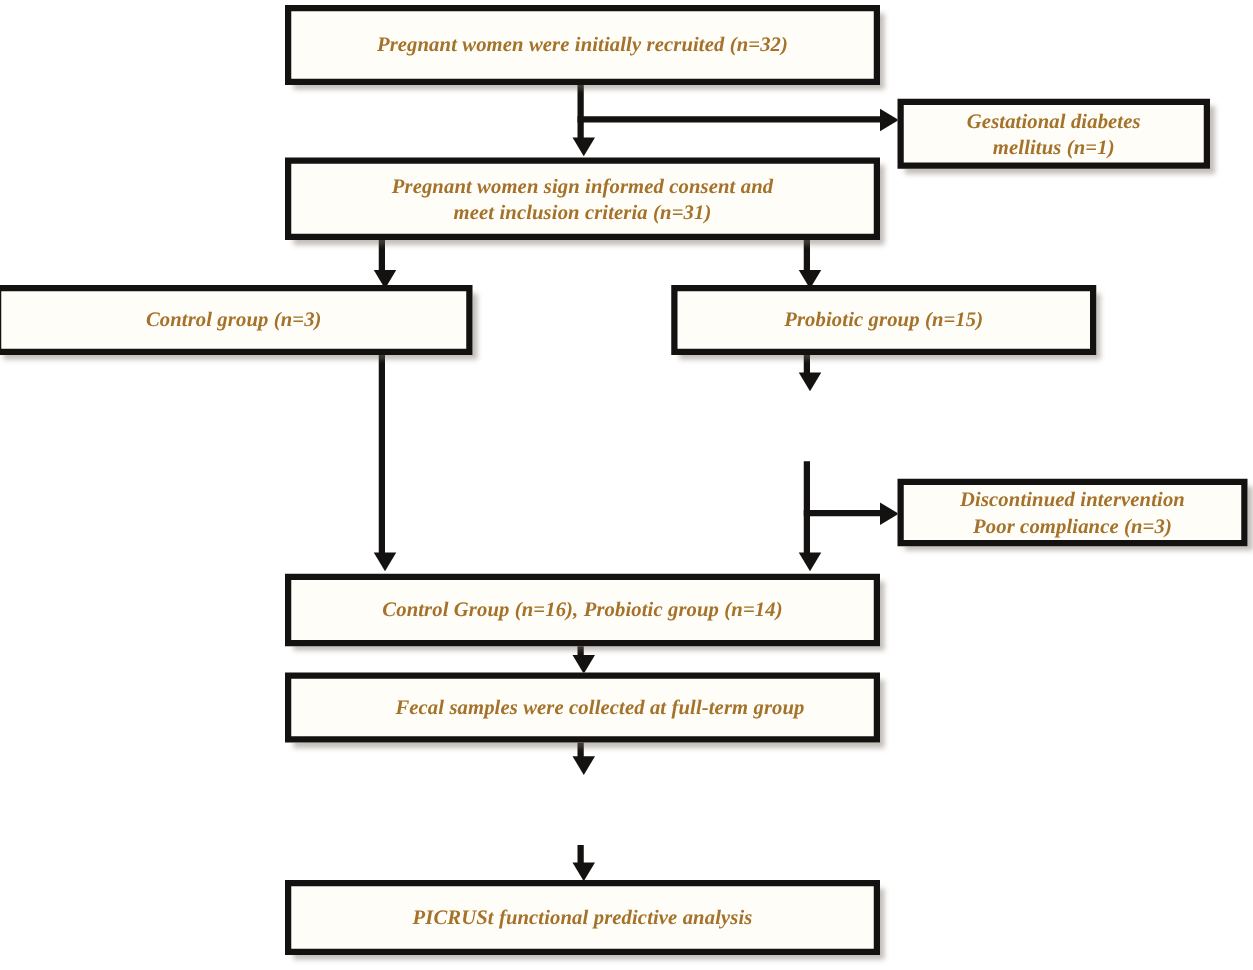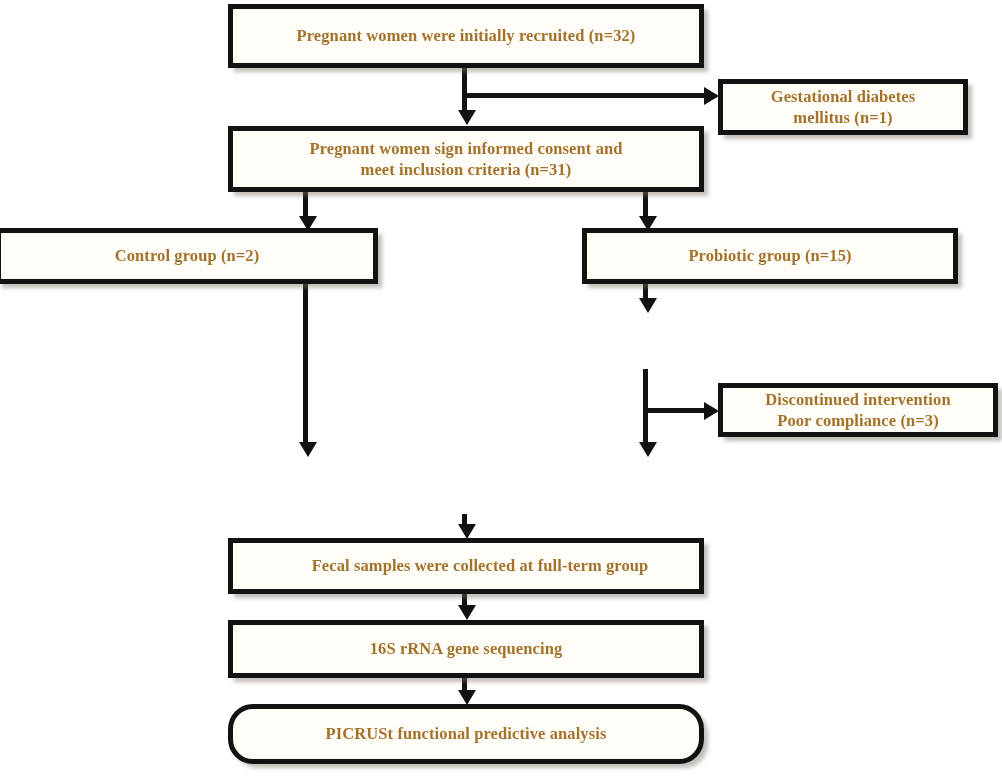--- a/index.html
+++ b/index.html
@@ -16,20 +16,21 @@
     position:absolute;
     box-sizing:border-box;
     background:#fffdf7;
     border:5px solid #141210;
     display:flex;
     align-items:center;
     justify-content:center;
     text-align:center;
     box-shadow:5px 5px 4px -1px rgba(120,110,100,0.45);
     z-index:3;
+    font-style:italic;
   }
   .node .lbl{
     color:#a4722a;
     font-weight:bold;
     font-size:16.5px;
     line-height:1.30;
     letter-spacing:0.1px;
     padding:0 8px;
     white-space:pre-line;
   }
@@ -98,39 +99,39 @@
     <span class="lbl">Gestational diabetes
 mellitus (n=1)</span>
   </div>
 
   <div class="node" style="left:228px;top:126px;width:476px;height:66px;text-align:center;">
     <span class="lbl">Pregnant women sign informed consent and
 meet inclusion criteria (n=31)</span>
   </div>
 
   <div class="node" style="left:-4px;top:228px;width:382px;height:56px;">
-    <span class="lbl">Control group (n=2)</span>
+    <span class="lbl">Control group (n=3)</span>
   </div>
 
-  <div class="node" style="left:582px;top:228px;width:376px;height:56px;">
+  <div class="node" style="left:537px;top:228px;width:340px;height:56px;">
     <span class="lbl">Probiotic group (n=15)</span>
   </div>
 
 
   <div class="node" style="left:718px;top:383px;width:280px;height:54px;">
     <span class="lbl">Discontinued intervention
 Poor compliance (n=3)</span>
   </div>
 
+  <div class="node" style="left:228px;top:459px;width:476px;height:58px;">
+    <span class="lbl">Control Group (n=16), Probiotic group (n=14)</span>
+  </div>
 
   <div class="node" style="left:228px;top:538px;width:476px;height:56px;padding-left:28px;">
     <span class="lbl">Fecal samples were collected at full-term group</span>
   </div>
 
-  <div class="node" style="left:228px;top:620px;width:476px;height:58px;">
-    <span class="lbl">16S rRNA gene sequencing</span>
-  </div>
 
-  <div class="node" style="left:228px;top:704px;width:476px;height:60px;border-radius:25px;">
+  <div class="node" style="left:228px;top:704px;width:476px;height:60px;">
     <span class="lbl">PICRUSt functional predictive analysis</span>
   </div>
 
 </div>
 
 </body></html>

